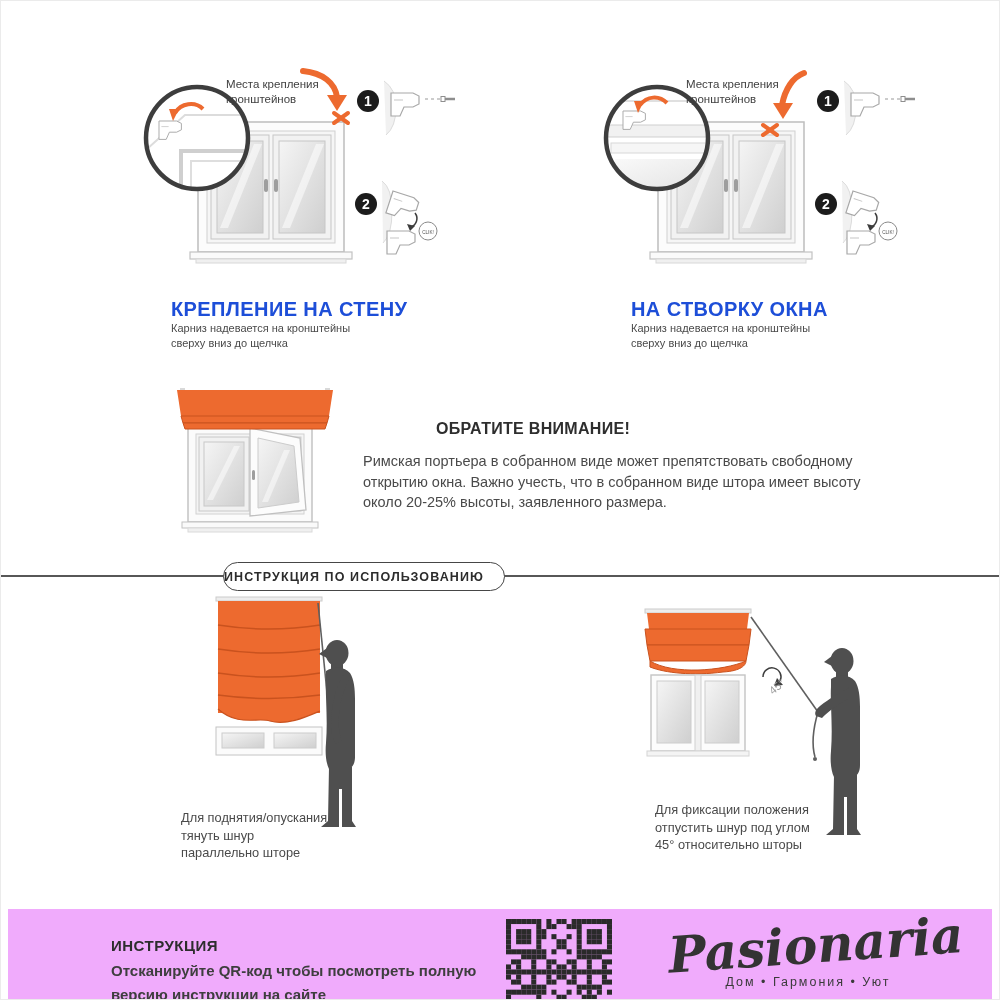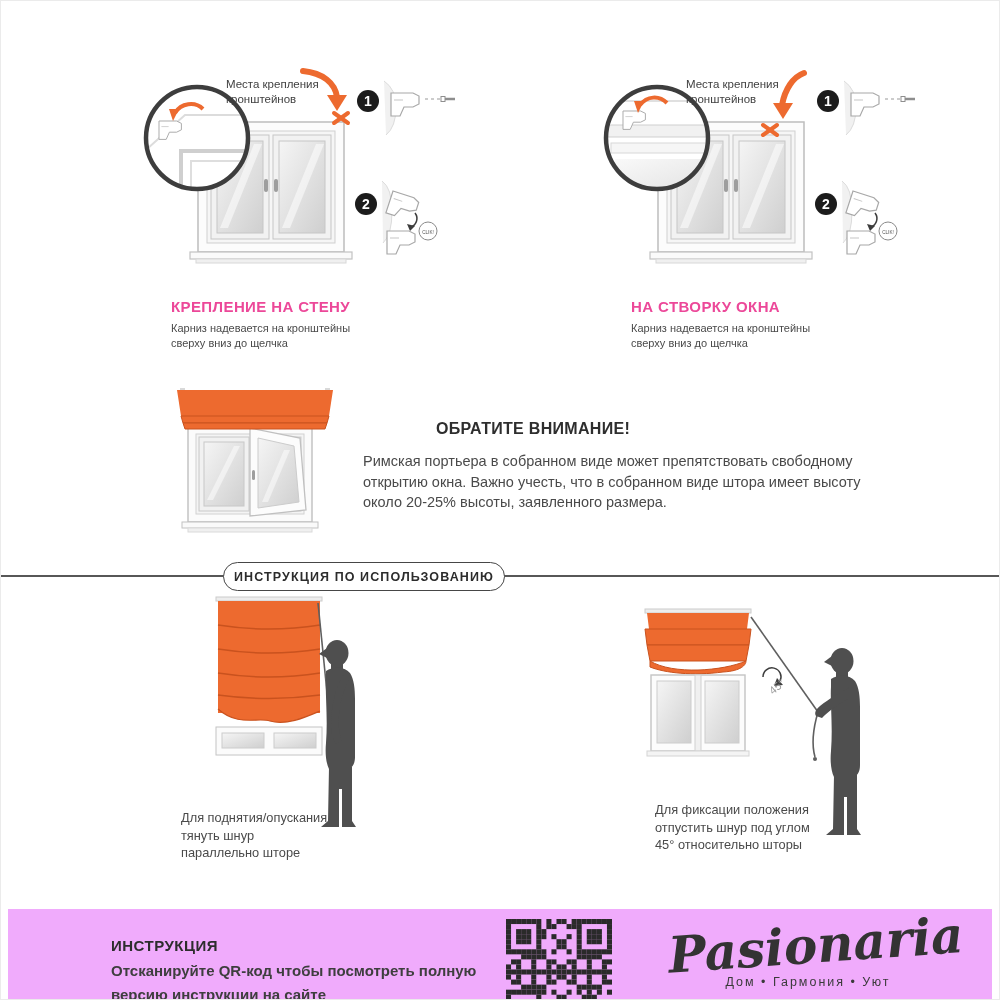--- a/index.html
+++ b/index.html
@@ -2,28 +2,28 @@
 <html><head>
 <meta charset="utf-8">
 <style>
   html,body{margin:0;padding:0;background:#fff;}
   .page{position:relative;width:1000px;height:1000px;background:#ffffff;
         border:1px solid #ebebeb;box-sizing:border-box;overflow:hidden;
         font-family:"Liberation Sans",sans-serif;color:#3c3c3c;}
   .abs{position:absolute;}
   .pre{white-space:pre-line;}
   .callout{font-size:11.5px;line-height:1.3;color:#3f3f3f;}
-  .sec-title{font-size:15px;font-weight:bold;letter-spacing:.4px;color:#ec4899;}
+  .sec-title{font-size:20px;font-weight:bold;letter-spacing:.4px;color:#1d4ed8;}
   .sec-body{font-size:11px;line-height:1.4;color:#4a4a4a;}
   .notice-title{font-size:16px;font-weight:bold;text-align:left;color:#2e2e2e;letter-spacing:.3px;}
   .notice-body{font-size:14.5px;line-height:1.42;color:#4a4a4a;}
   .divider-line{position:absolute;left:0;right:0;top:574px;height:1.5px;background:#575757;}
   .pill{position:absolute;left:222px;top:561px;width:280px;height:27px;background:#fff;
         border:1.5px solid #464646;border-radius:15px;display:flex;align-items:center;
-        justify-content:center;font-size:12.5px;font-weight:bold;letter-spacing:1.1px;color:#2c2c2c;}
+        font-size:12.5px;font-weight:bold;letter-spacing:1.1px;color:#2c2c2c;}
   .caption{font-size:12.8px;line-height:1.38;color:#4a4a4a;}
   .footer{position:absolute;left:7px;right:7px;top:868px;height:125px;background:#f0abfc;margin-top:40px;}
   .footer-title{font-size:15px;font-weight:bold;letter-spacing:.5px;color:#2d2d2d;}
   .footer-body{font-size:15px;line-height:1.6;color:#3e3e3e;font-weight:bold;}
   .brand{font-family:"DejaVu Serif",serif;font-style:italic;font-weight:bold;
          font-size:50px;color:#333;transform:rotate(-4deg);line-height:58px;}
   .tagline{font-size:12.5px;letter-spacing:2px;color:#3a3a3a;text-align:center;}
   svg text{font-family:"Liberation Sans",sans-serif;}
 </style>
 </head>

